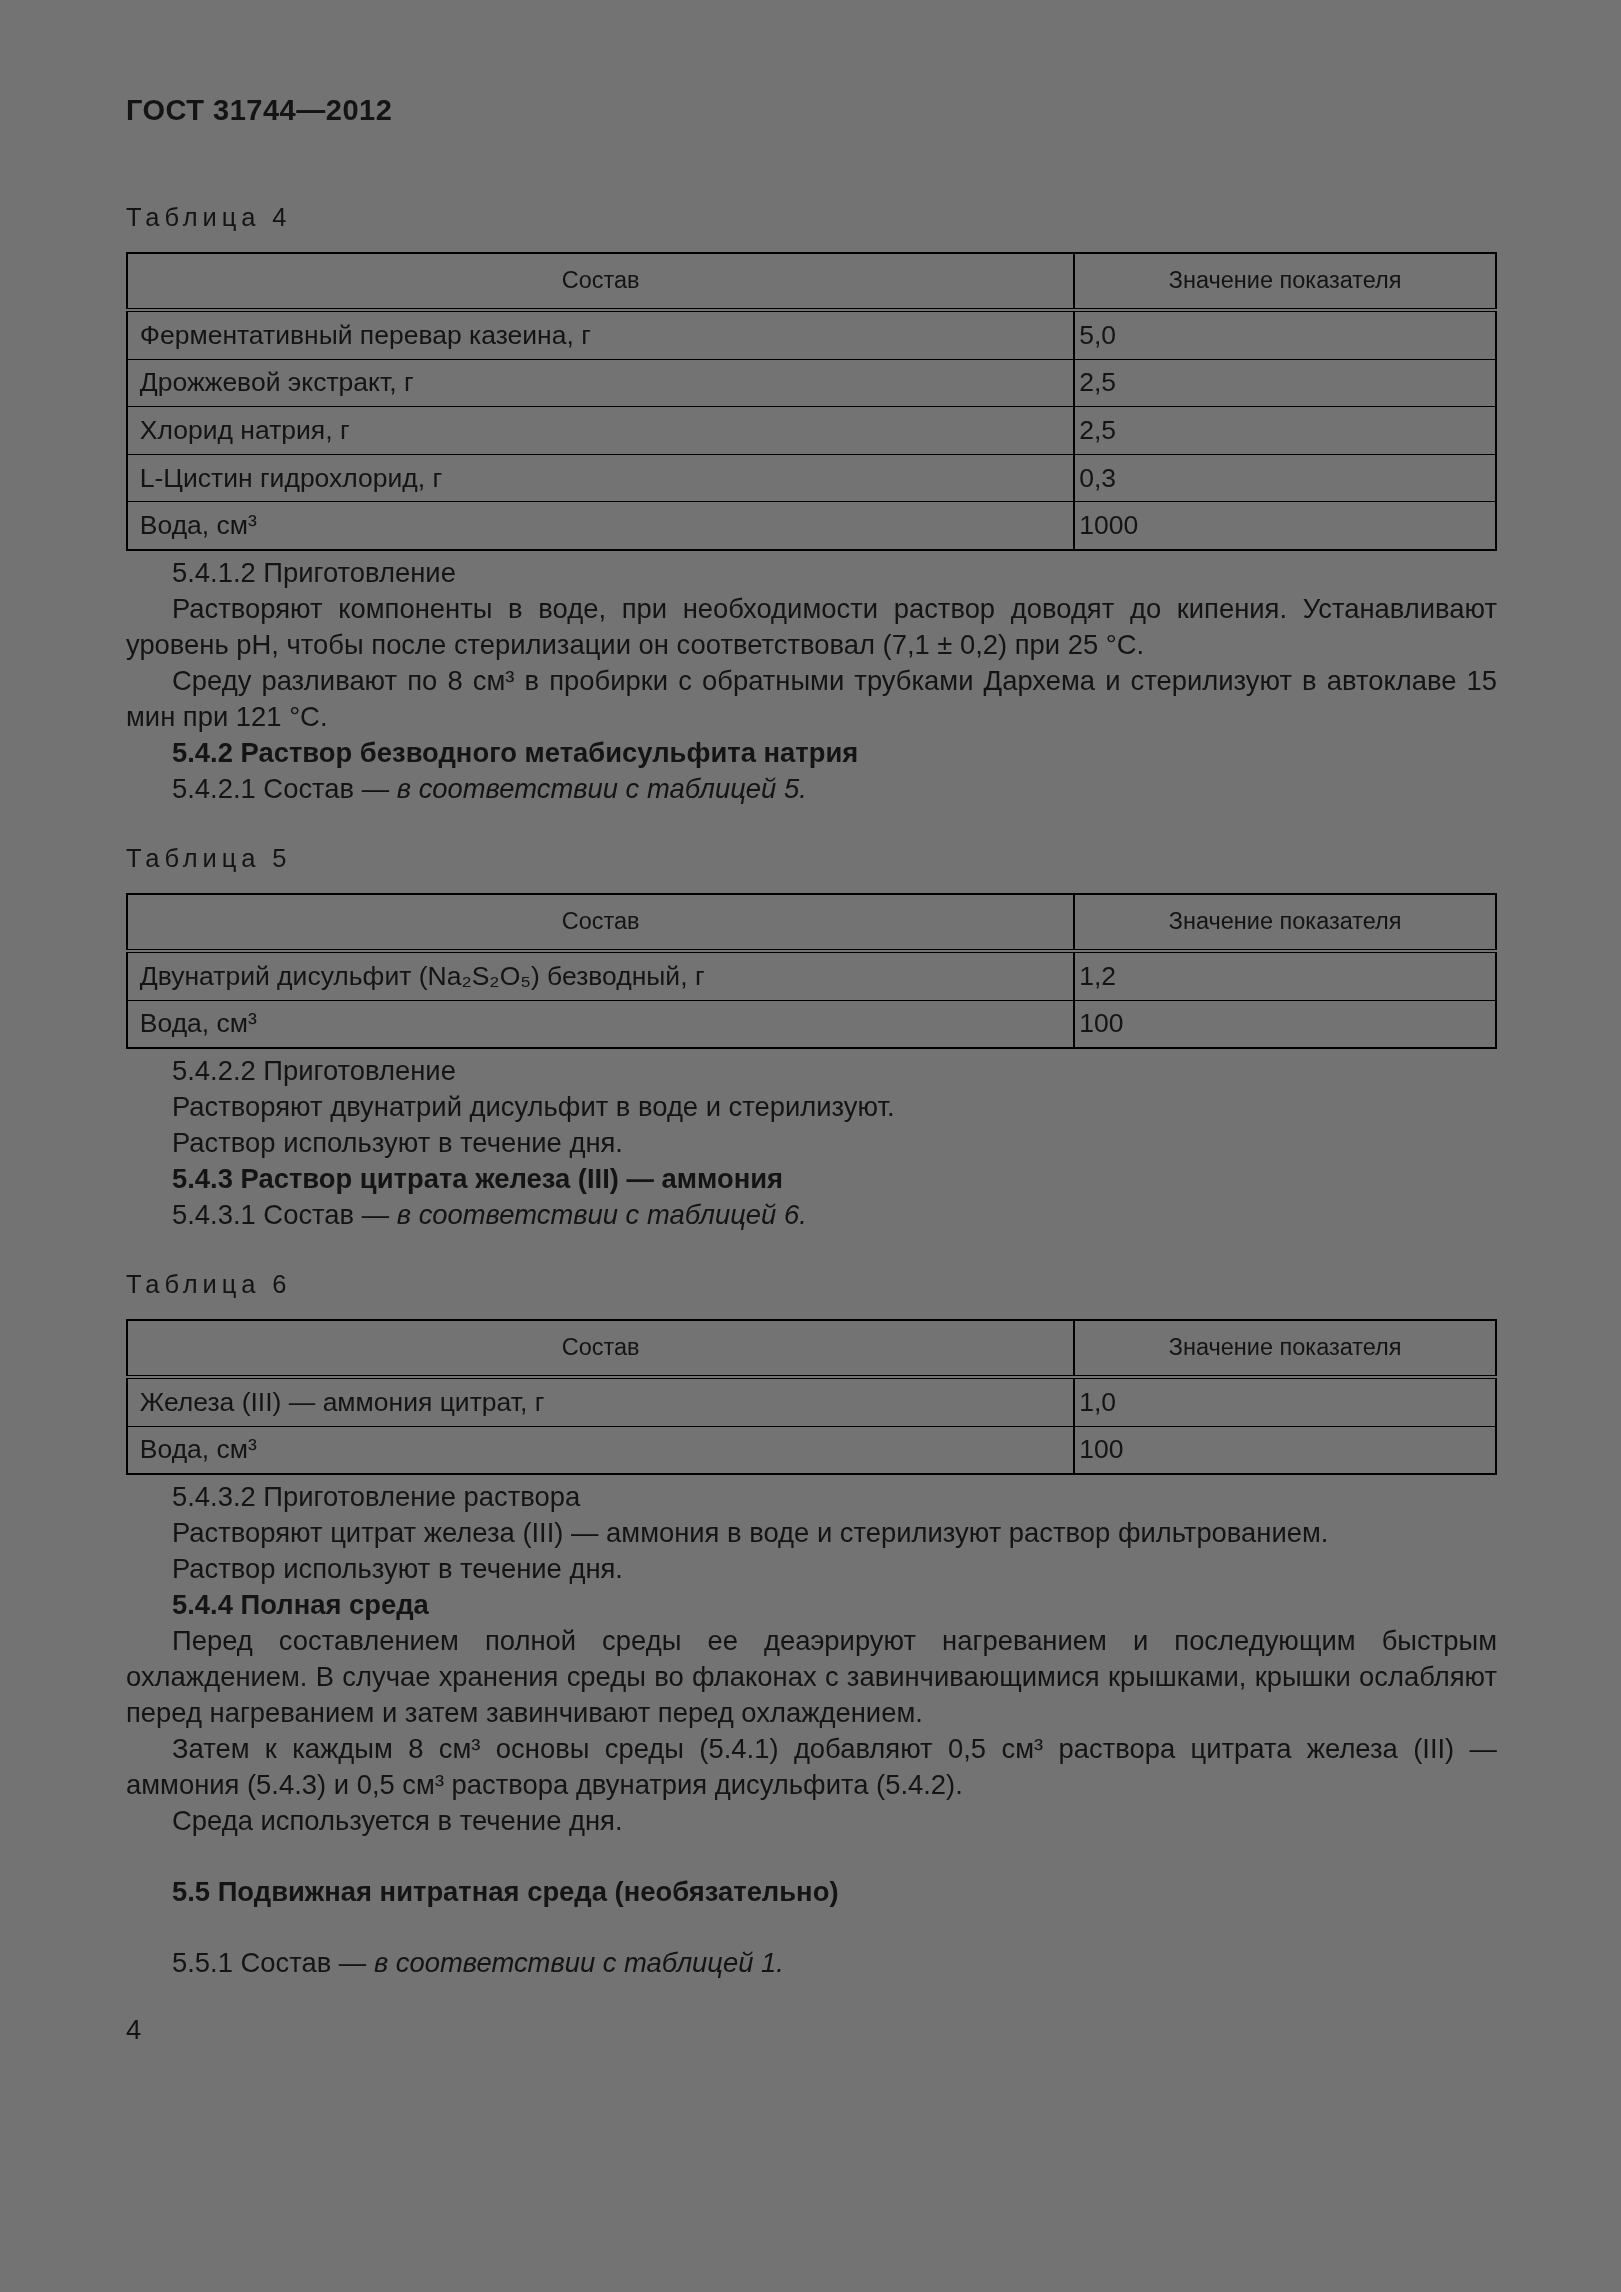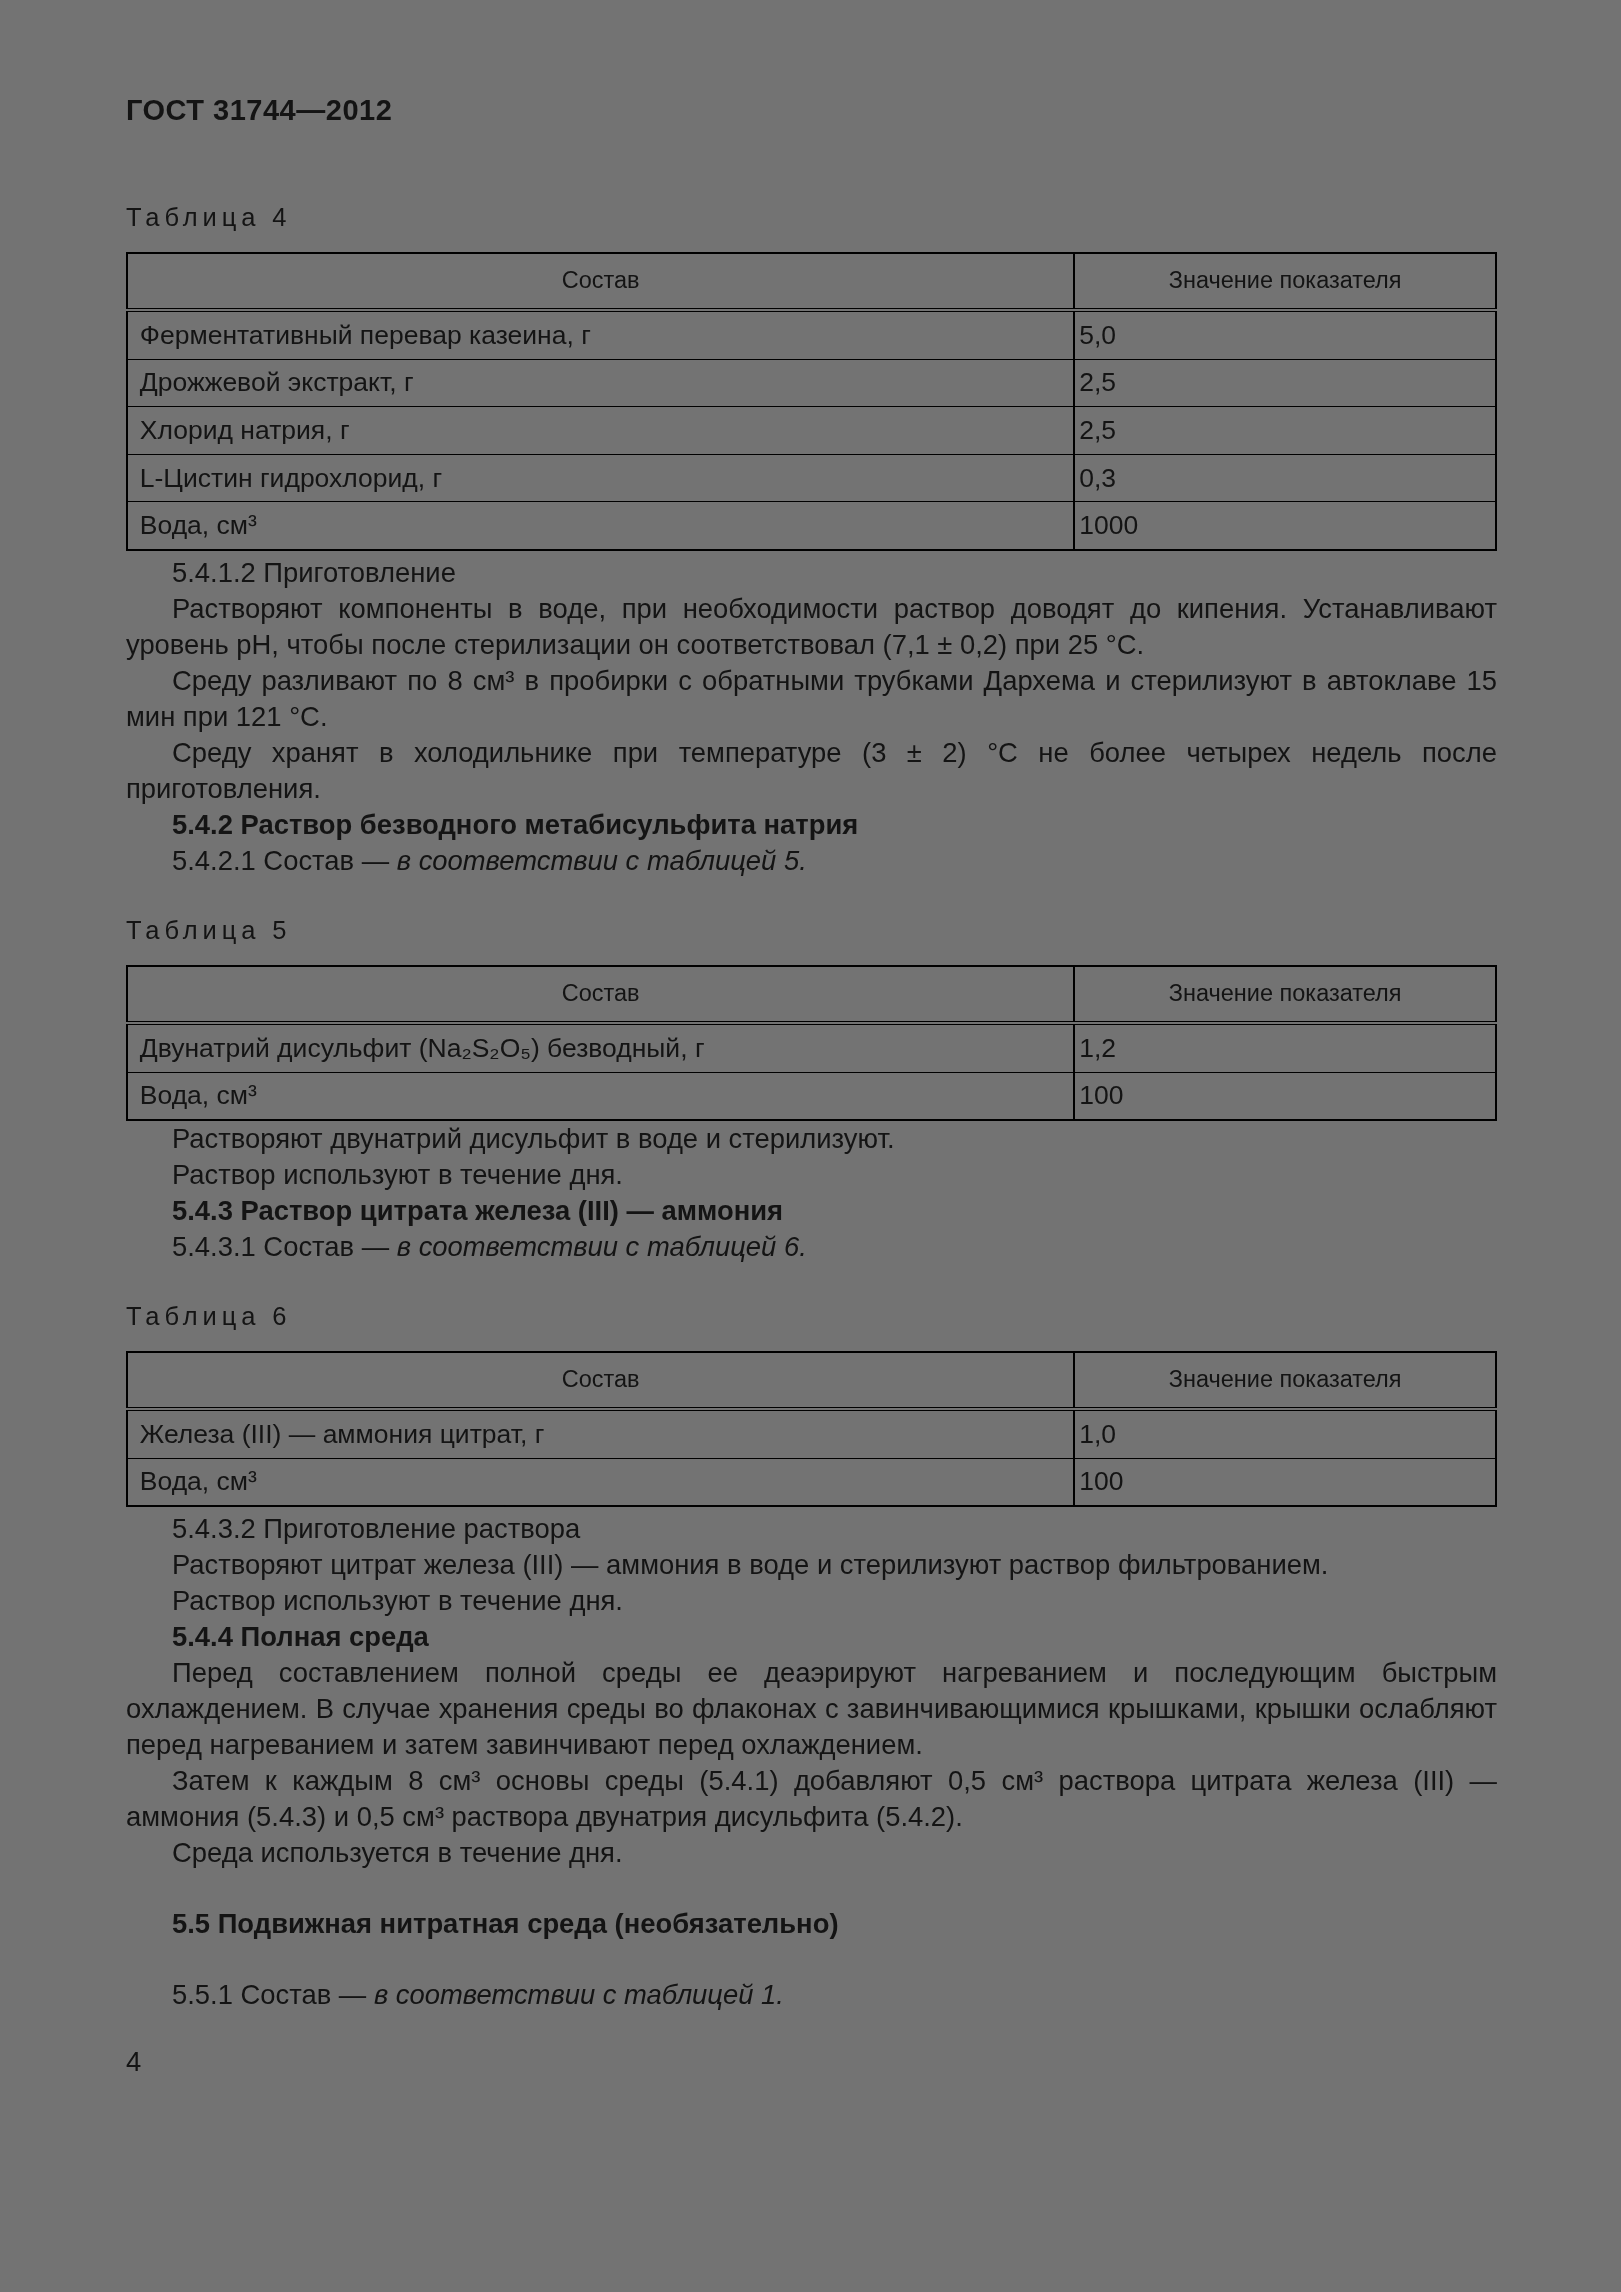--- a/index.html
+++ b/index.html
@@ -106,21 +106,20 @@
       <tr>
         <td>Вода, см³</td>
         <td class="val">1000</td>
       </tr>
     </tbody>
   </table>
 
   <p class="para after-table">5.4.1.2 Приготовление</p>
   <p class="para">Растворяют компоненты в воде, при необходимости раствор доводят до кипения. Устанавливают уровень pH,  чтобы после стерилизации он соответствовал (7,1 ± 0,2) при 25 °С.</p>
   <p class="para">Среду разливают по 8 см³ в пробирки с обратными трубками Дархема  и стерилизуют в автоклаве 15 мин при 121 °С.</p>
-  <p class="para">Среду хранят в холодильнике при температуре (3 ± 2) °С не более четырех недель после приготовления.</p>
   <p class="para bold">5.4.2 Раствор безводного метабисульфита натрия</p>
   <p class="para"><span>5.4.2.1 Состав — </span><span class="it">в соответствии с таблицей 5.</span></p>
 
   <div class="table-caption">Таблица 5</div>
   <table class="gost">
     <colgroup>
         <col class="c1">
         <col class="c2">
       </colgroup>
     <thead>
@@ -134,20 +133,21 @@
         <td>Двунатрий дисульфит (Na₂S₂O₅) безводный, г</td>
         <td class="val">1,2</td>
       </tr>
       <tr>
         <td>Вода, см³</td>
         <td class="val">100</td>
       </tr>
     </tbody>
   </table>
 
+  <p class="para after-table">5.4.2.2 Приготовление</p>
   <p class="para">Растворяют  двунатрий дисульфит в воде и стерилизуют.</p>
   <p class="para">Раствор используют в течение дня.</p>
   <p class="para bold">5.4.3 Раствор цитрата железа (III) — аммония</p>
   <p class="para"><span>5.4.3.1 Состав — </span><span class="it">в соответствии с таблицей 6.</span></p>
 
   <div class="table-caption">Таблица 6</div>
   <table class="gost">
     <colgroup>
         <col class="c1">
         <col class="c2">

